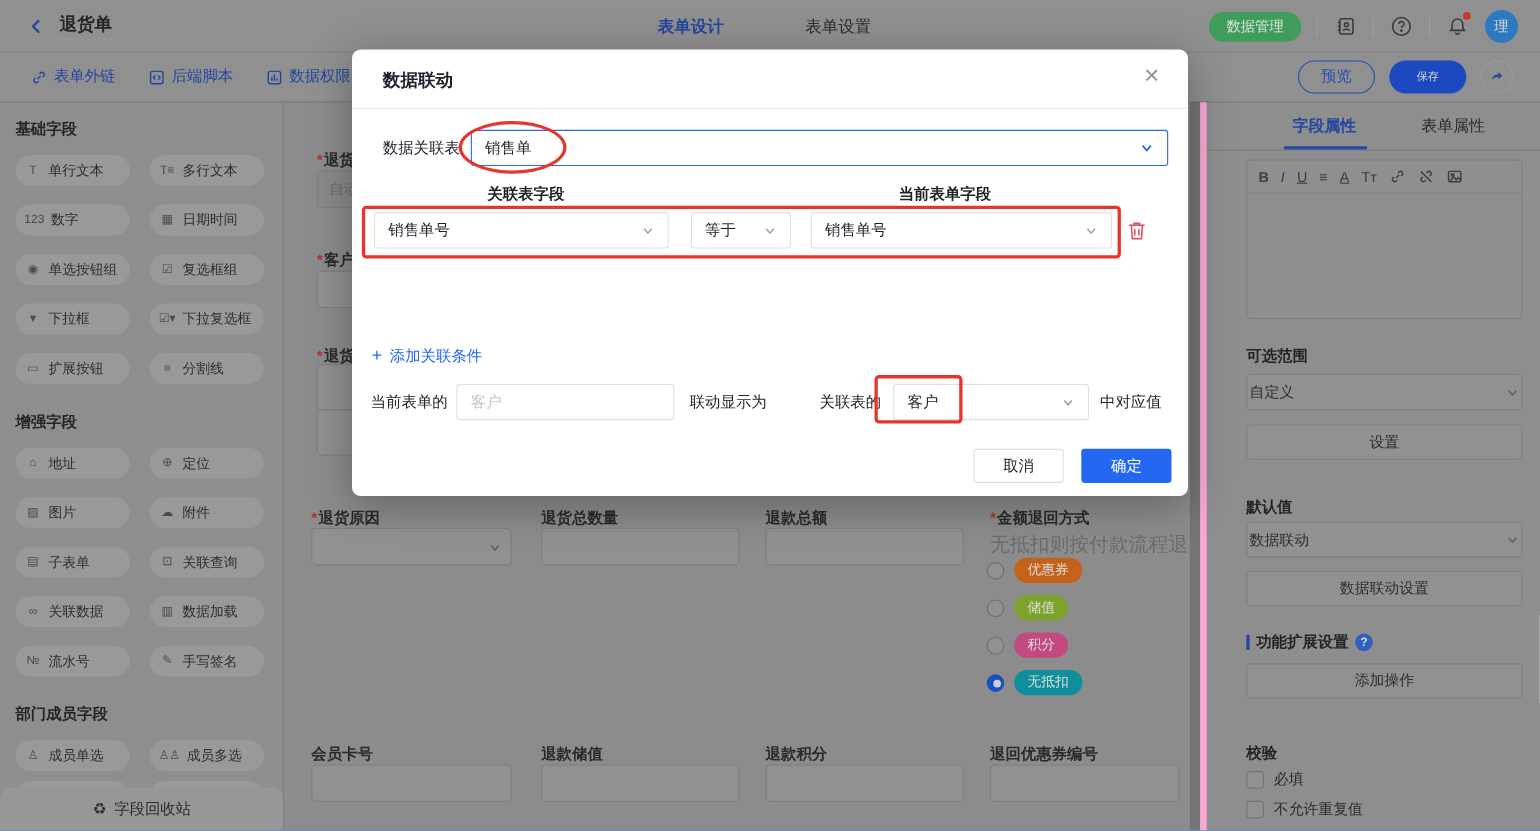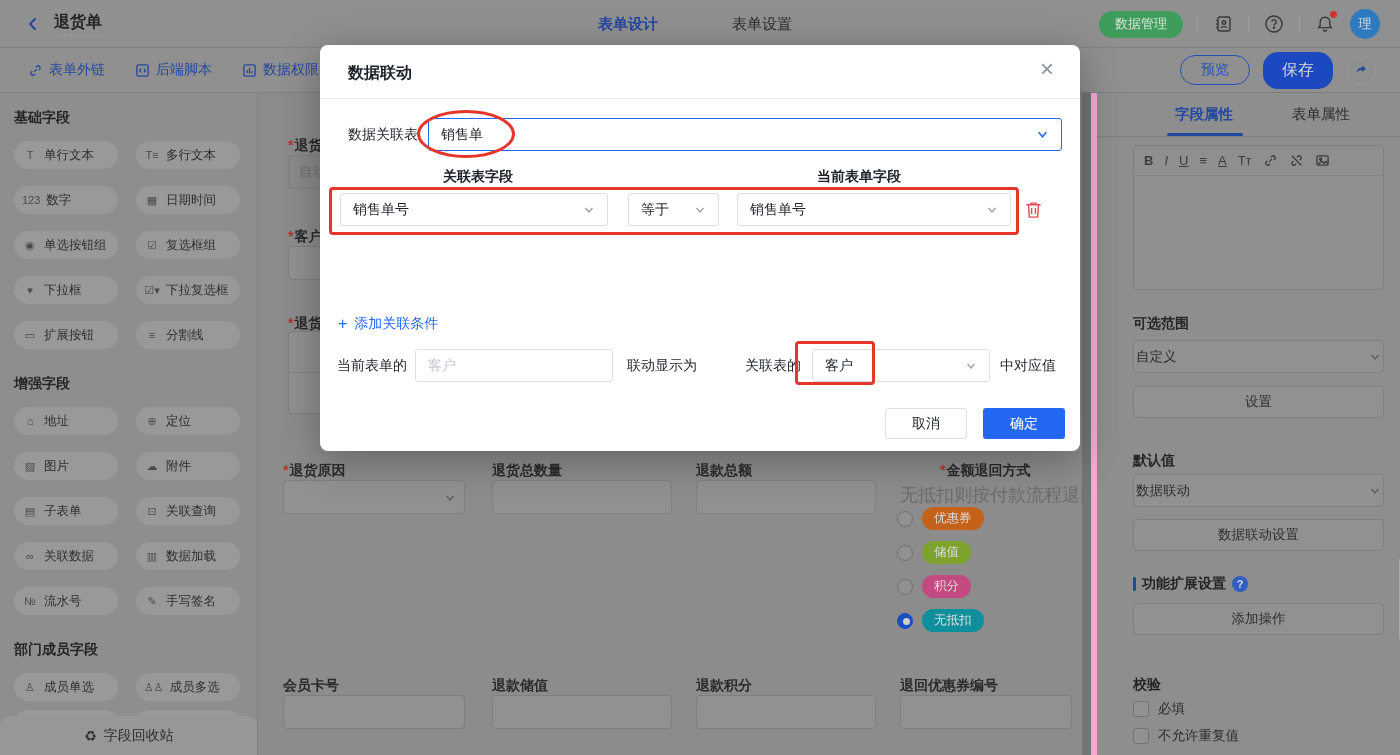--- a/index.html
+++ b/index.html
@@ -20,21 +20,21 @@
   .tb-ic{width:22px;height:22px;color:#383838;position:relative;display:flex;align-items:center;justify-content:center}
   .bell-dot{position:absolute;right:-1px;top:-2px;width:7px;height:7px;border-radius:50%;background:#c8372b}
   .avatar{width:30px;height:30px;border-radius:50%;background:#2e7ac0;color:#dcdcdc;font-size:13px;display:flex;align-items:center;justify-content:center}
 
   .toolbar2{position:absolute;left:0;top:48px;width:1400px;height:45px;background:#909090;border-bottom:1px solid #7e7e7e}
   .tl-links{position:absolute;left:28px;top:0;height:44px;display:flex;align-items:center;gap:30px}
   .tl-link{display:flex;align-items:center;gap:6px;color:#24479f;font-size:14px;cursor:pointer}
   .tl-link svg{width:15px;height:15px}
   .tl-right{position:absolute;right:24px;top:0;height:44px;display:flex;align-items:center;gap:13px}
   .btn-preview{width:70px;height:30px;border:1px solid #2450b4;border-radius:15px;color:#2450b4;background:transparent;display:flex;align-items:center;justify-content:center;font-size:14px}
-  .btn-save{width:70px;height:37px;border-radius:15px;color:#d6d6d6;background:#1c49c0;display:flex;align-items:center;justify-content:center;font-size:16px}
+  .btn-save{width:70px;height:30px;border-radius:15px;color:#d6d6d6;background:#1c49c0;display:flex;align-items:center;justify-content:center;font-size:10px}
   .btn-share{width:30px;height:30px;border-radius:50%;border:1px solid #9a9a9a;color:#24479f;display:flex;align-items:center;justify-content:center}
 
   
   .sidebar{position:absolute;left:0;top:93px;width:258px;height:662px;background:#8e8e8e;border-right:1px solid #808080;padding:16px 14px 0 14px;overflow:hidden}
   .sec-title{font-weight:bold;color:#252525;font-size:14px;margin-bottom:14px}
   .pill-grid{display:grid;grid-template-columns:104px 104px;column-gap:18px;row-gap:17px;margin-bottom:26px}
   .pill{height:28px;border-radius:15px;background:#999;display:flex;align-items:center;gap:6px;padding:0 8px;cursor:pointer}
   .pill-icon{font-size:11px;color:#4a4a4a;min-width:16px;text-align:center;line-height:1}
   .pill-label{font-size:12.5px;color:#2e2e2e;white-space:nowrap}
   .pill.partial{position:absolute;top:617px;width:104px}
@@ -320,21 +320,21 @@
               <path d="M2.5 4l3.5 4 3.5-4" fill="none" stroke="currentColor" stroke-width="1.4"></path>
             </svg>
           </span>
         </div>
         <div class="flabel" style="left: 234px; top: 369px;">退货总数量</div>
         <div class="cinp" style="left: 234px; top: 387px; width: 180px;"></div>
         <div class="flabel" style="left: 438px; top: 369px;">退款总额</div>
         <div class="cinp" style="left: 438px; top: 387px; width: 180px;"></div>
       </div>
     <div id="payback-block">
-        <div class="flabel" style="left: 642px; top: 369px; margin-left: 40px;"><span class="req">*</span>金额退回方式</div>
+        <div class="flabel" style="left: 642px; top: 369px;"><span class="req">*</span>金额退回方式</div>
         <div class="hint" style="left: 642px; top: 390px;">无抵扣则按付款流程退回</div>
         <div class="radio-row" style="left: 639px; top: 414px;">
           <span class="radio"></span>
           <span class="badge" style="background: rgb(196, 98, 26);">优惠券</span>
         </div>
         <div class="radio-row" style="left: 639px; top: 448px;">
           <span class="radio"></span>
           <span class="badge" style="background: rgb(125, 163, 44);">储值</span>
         </div>
         <div class="radio-row" style="left: 639px; top: 482px;">

